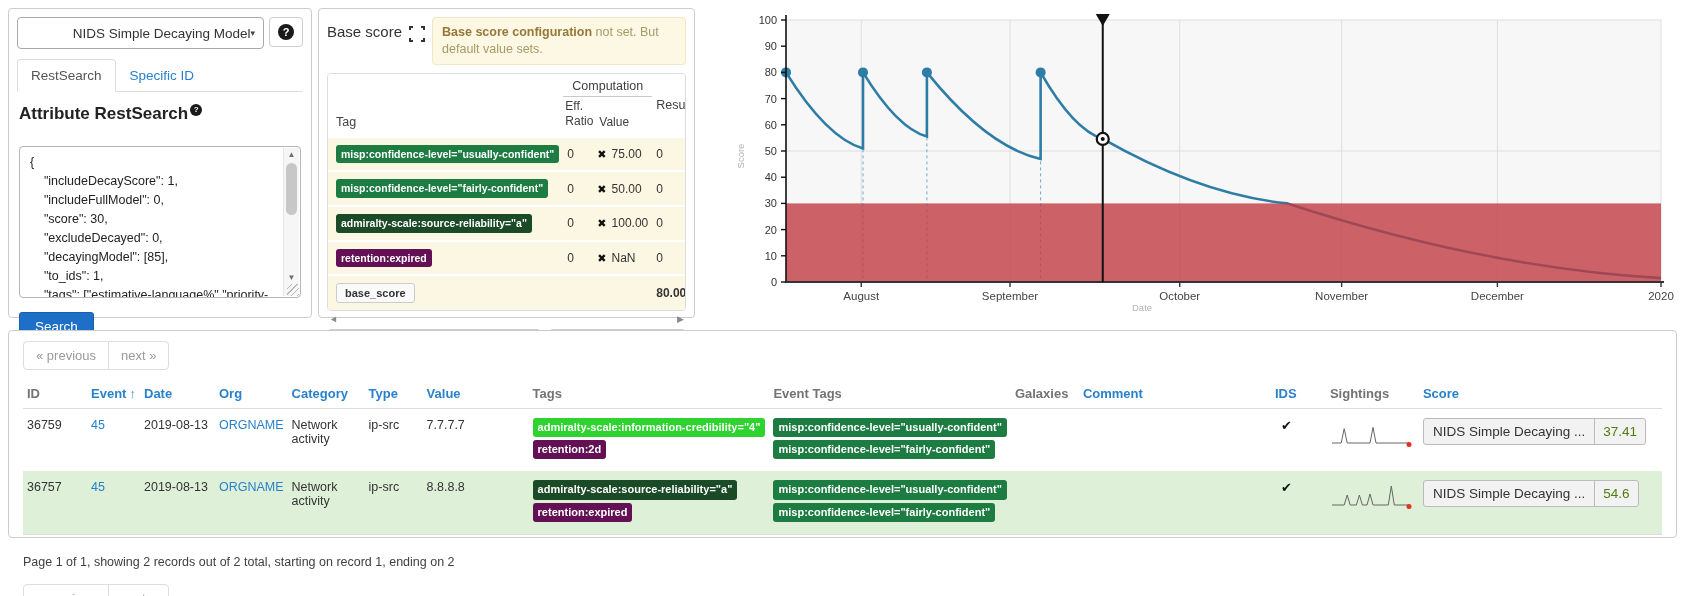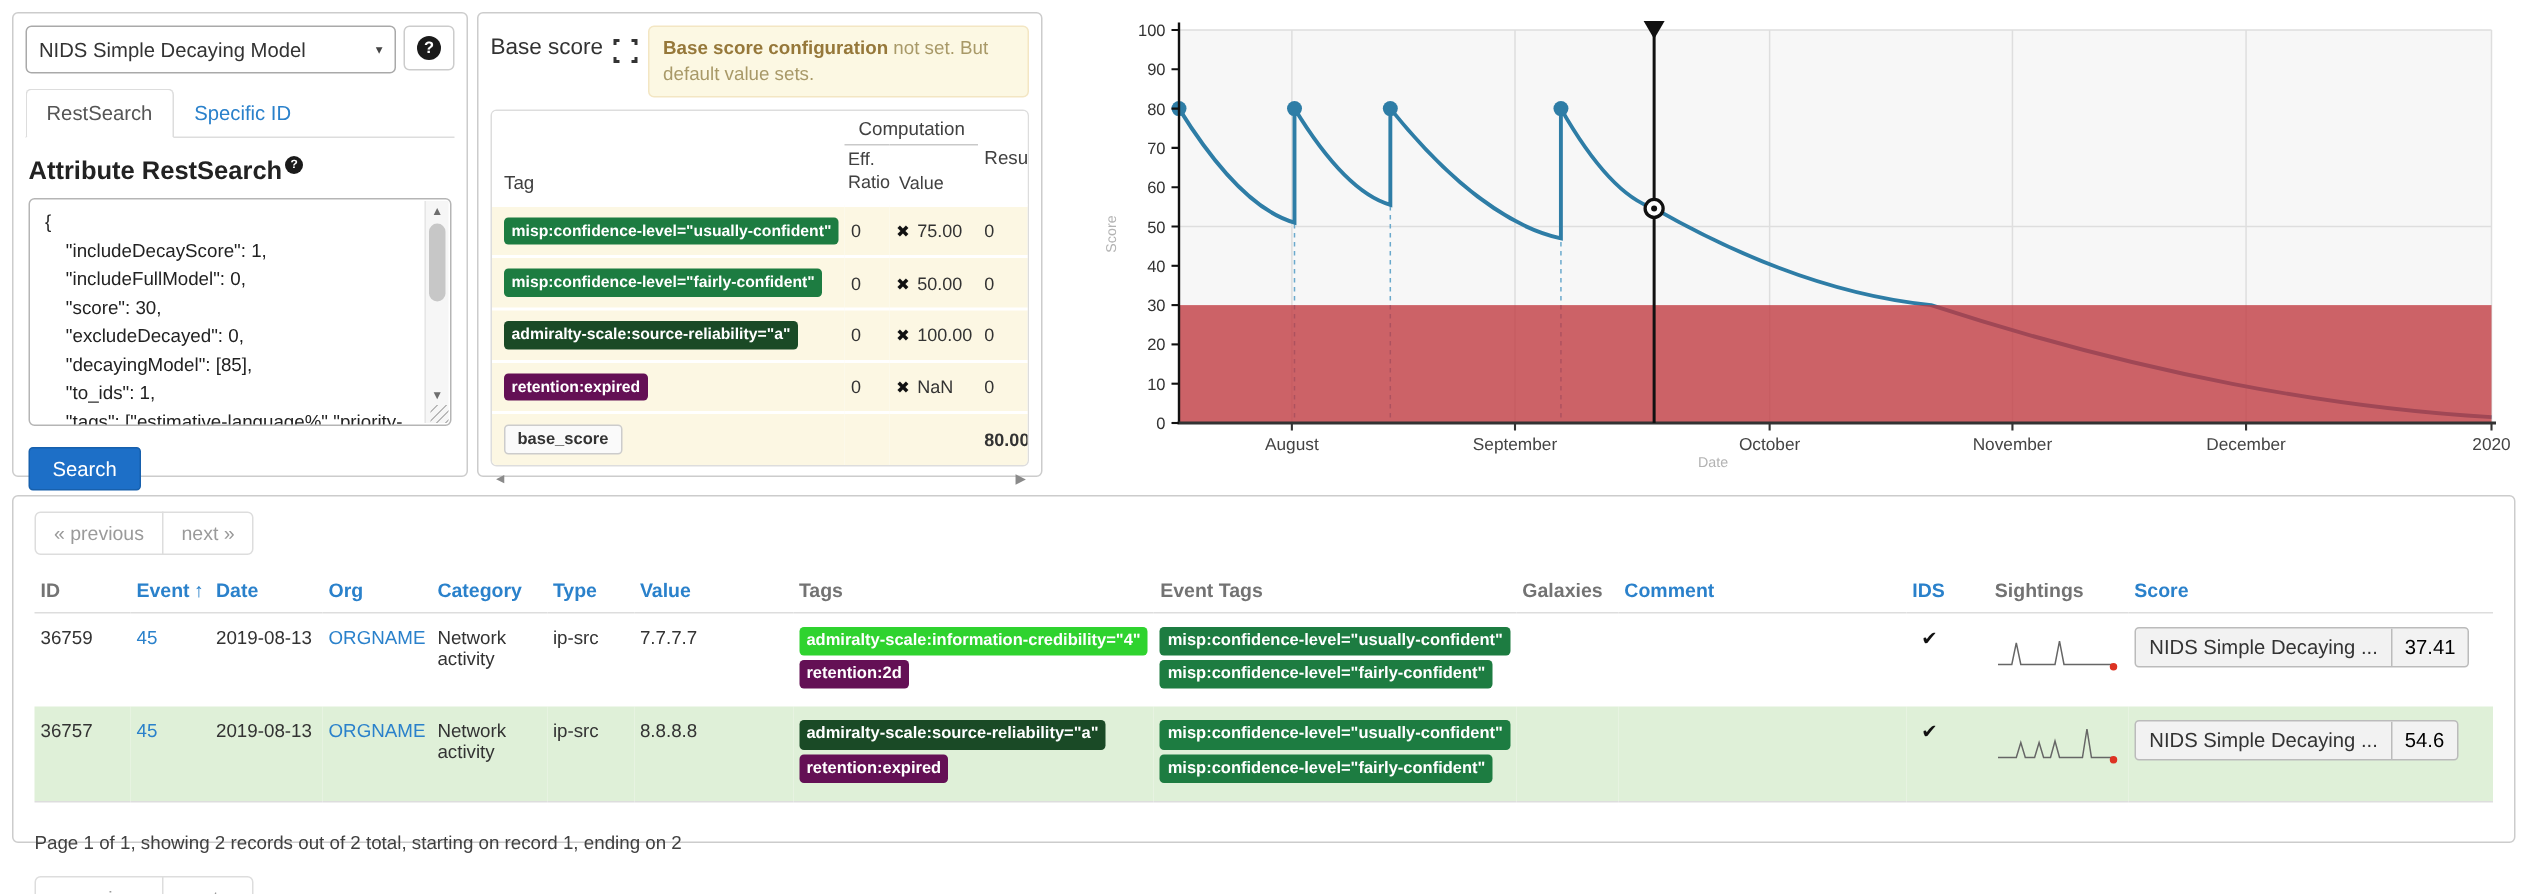--- a/index.html
+++ b/index.html
@@ -7,32 +7,32 @@
     width:1685px;height:596px;position:relative;overflow:hidden;
     background:#fff;color:#333;
     font-family:"Liberation Sans","DejaVu Sans",sans-serif;font-size:13px;
   }
   .panel{position:absolute;background:#fff;border:1px solid #ccc;border-radius:4px;box-sizing:border-box}
 
   
   .left-panel{left:8px;top:8px;width:304px;height:310px;padding:6px 6px 0}
   .model-row{display:flex;gap:5px;margin:2px 2px 10px}
   .select{flex:1;height:30px;border:1px solid #a9a9a9;border-radius:4px;background:#fff;
-    display:flex;align-items:center;justify-content:space-between;padding:0 8px;font-size:13.5px;cursor:pointer}
+    display:flex;align-items:center;justify-content:flex-end;padding:0 8px;font-size:13.5px;cursor:pointer}
   .caret{color:#444;font-size:9px}
   .help-btn{width:34px;height:30px;border:1px solid #ccc;border-radius:4px;background:#fff;
     display:flex;align-items:center;justify-content:center;padding:0;cursor:pointer}
   .qcircle{display:inline-flex;width:16px;height:16px;border-radius:50%;background:#1a1a1a;color:#fff;
     font-size:11px;font-weight:bold;align-items:center;justify-content:center;line-height:1}
   .qcircle.small{width:12px;height:12px;font-size:8px;margin-left:2px;vertical-align:top}
   .tabs{display:flex;border-bottom:1px solid #ddd;margin:1px 2px}
   .tab{padding:8px 13px;font-size:13.5px;color:#2a81cb;border:1px solid transparent;
     border-radius:4px 4px 0 0;margin-bottom:-1px;cursor:pointer}
   .tab.active{color:#555;background:#fff;border-color:#ddd #ddd #fff;cursor:default}
-  .rs-head{margin:12px 4px 8px;font-size:17px;font-weight:bold;color:#222}
+  .rs-head{margin:12px 4px 22px;font-size:17px;font-weight:bold;color:#222}
   .ta{position:relative;margin:0 4px;height:150px;border:1px solid #b5b5b5;border-radius:4px;background:#fff;overflow:hidden}
   .ta-text{white-space:pre-wrap;word-wrap:break-word;font-size:12.5px;line-height:19px;padding:6px 24px 2px 10px;color:#222}
   .ta-sb{position:absolute;right:1px;top:1px;bottom:1px;width:15px;background:#f6f6f6;border-left:1px solid #e6e6e6}
   .sb-arrow{position:absolute;left:0;width:15px;text-align:center;font-size:8px;color:#6e6e6e}
   .sb-arrow.up{top:2px}.sb-arrow.down{bottom:14px}
   .sb-thumb{position:absolute;left:2px;top:15px;width:11px;height:52px;background:#c7c7c7;border-radius:6px}
   .ta-resize{position:absolute;right:1px;bottom:1px;width:12px;height:12px;
     background:repeating-linear-gradient(135deg,transparent 0 3px,#b9b9b9 3px 4px)}
   .btn-primary{margin:14px 4px 0;background:#1d6fc7;border:1px solid #1760ad;color:#fff;
     font-size:13.5px;padding:6px 15px;border-radius:3px;cursor:pointer}
@@ -62,28 +62,28 @@
     padding:3px 5px;border-radius:3px;white-space:nowrap;line-height:1.2}
   .mult{font-weight:bold;font-size:11px;color:#111;margin-right:5px}
   .base-badge{display:inline-block;background:#fafafa;border:1px solid #ccc;border-radius:3px;
     padding:3px 8px;font-weight:bold;font-size:11px;color:#333}
   .bold{font-weight:bold}
   .bs-hscroll{display:flex;justify-content:space-between;color:#8a8a8a;font-size:9px;padding:3px 2px 0}
   .bs-footer{display:flex;gap:8px;margin-top:5px}
   .igroup{display:flex;border:1px solid #ccc;border-radius:4px;overflow:hidden;font-size:14px;white-space:nowrap}
   .igroup .lbl{background:#e8e8e8;padding:5px 10px;border-right:1px solid #ccc;color:#333}
   .igroup .val{background:#f7f7f7;padding:5px 10px;color:#333}
-  .green{color:#000000}
+  .green{color:#4d7c0f}
 
   
   #decay-chart{position:absolute;left:700px;top:6px}
   svg text{font-family:"Liberation Sans","DejaVu Sans",sans-serif}
 
   
-  .bottom-panel{left:8px;top:330px;width:1669px;height:232px;padding:10px 14px}
+  .bottom-panel{left:8px;top:330px;width:1669px;height:208px;padding:10px 14px}
   .pager{display:inline-flex}
   .pg{border:1px solid #ddd;background:#fff;color:#9a9a9a;padding:6px 12px;font-size:13px;cursor:pointer}
   .pg.prev{border-radius:4px 0 0 4px}
   .pg.next{border-radius:0 4px 4px 0;margin-left:-1px}
   .results{width:100%;border-collapse:collapse;margin-top:10px;font-size:12.5px}
   .results th{text-align:left;font-weight:bold;padding:6px 4px 7px;border-bottom:1px solid #ddd;font-size:13px;color:#737373}
   .results th.link{color:#2a81cb;cursor:pointer}
   .results .arrow{color:#2a81cb;margin-left:3px}
   .results td{padding:9px 4px;vertical-align:top}
   .results tr.success td{background:#dff0d8}

